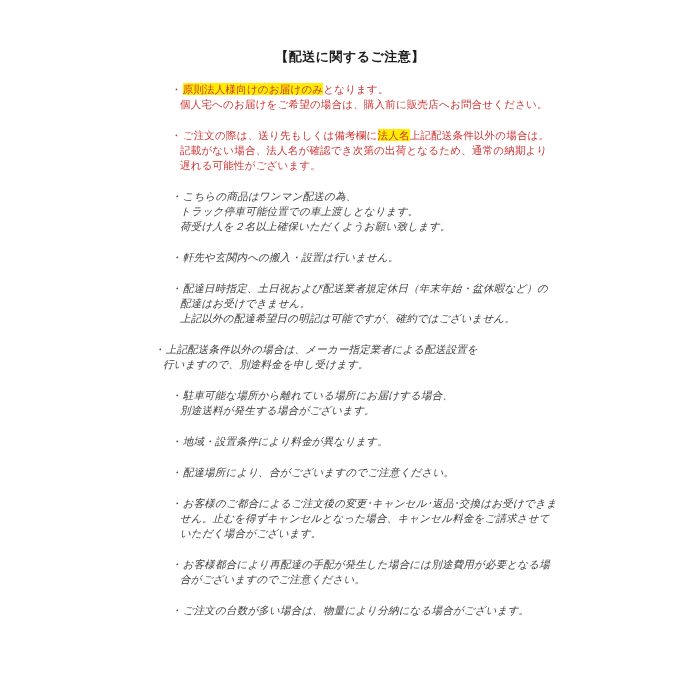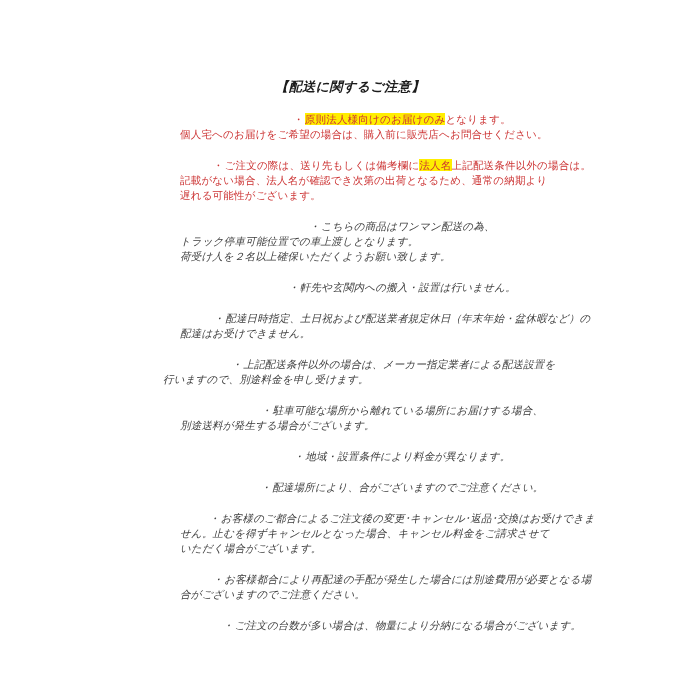--- a/index.html
+++ b/index.html
@@ -19,46 +19,44 @@
     overflow: hidden;
     font-family: "DejaVu Sans", "Liberation Sans", sans-serif;
   }
   .doc {
     position: relative;
     width: 700px;
     height: 700px;
     background: var(--bg);
   }
   .title {
-    margin: 78px 0 0 0;
+    margin: 48px 0 0 0;
     text-align: center;
     font-size: 13px;
     line-height: 17px;
     font-weight: bold;
     color: #1c1c1c;
     letter-spacing: 0.5px;
-    font-style: italic;
   }
   .content {
     margin: 17px 0 0 163px;
     width: 470px;
   }
   .notice {
     font-size: 10.5px;
     line-height: 15px;
     margin: 0 0 16px 0;
     padding-left: 17px;
     letter-spacing: 0.2px;
   }
   .notice .line {
     white-space: nowrap;
   }
   .notice .line.first {
     margin-left: -9px;
-    text-align: center;
   }
   .notice.no-hang {
     padding-left: 0;
   }
   .notice.no-hang .line.first {
   }
   .notice.red { color: var(--red); }
   .notice.black { color: var(--body); font-style: italic; }
   .hl {
     background: var(--hl);
@@ -86,20 +84,21 @@
         <div class="line first"><span class="bullet">・</span><span>こちらの商品はワンマン配送の為、</span></div>
         <div class="line"><span>トラック停車可能位置での車上渡しとなります。</span></div>
         <div class="line"><span>荷受け人を２名以上確保いただくようお願い致します。</span></div>
       </div>
       <div class="notice black">
         <div class="line first"><span class="bullet">・</span><span>軒先や玄関内への搬入・設置は行いません。</span></div>
       </div>
       <div class="notice black">
         <div class="line first"><span class="bullet">・</span><span>配達日時指定、土日祝および配送業者規定休日（年末年始・盆休暇など）の</span></div>
         <div class="line"><span>配達はお受けできません。</span></div>
+        <div class="line"><span>上記以外の配達希望日の明記は可能ですが、確約ではございません。</span></div>
       </div>
       <div class="notice black no-hang">
         <div class="line first"><span class="bullet">・</span><span>上記配送条件以外の場合は、メーカー指定業者による配送設置を</span></div>
         <div class="line"><span>行いますので、別途料金を申し受けます。</span></div>
       </div>
       <div class="notice black">
         <div class="line first"><span class="bullet">・</span><span>駐車可能な場所から離れている場所にお届けする場合、</span></div>
         <div class="line"><span>別途送料が発生する場合がございます。</span></div>
       </div>
       <div class="notice black">

